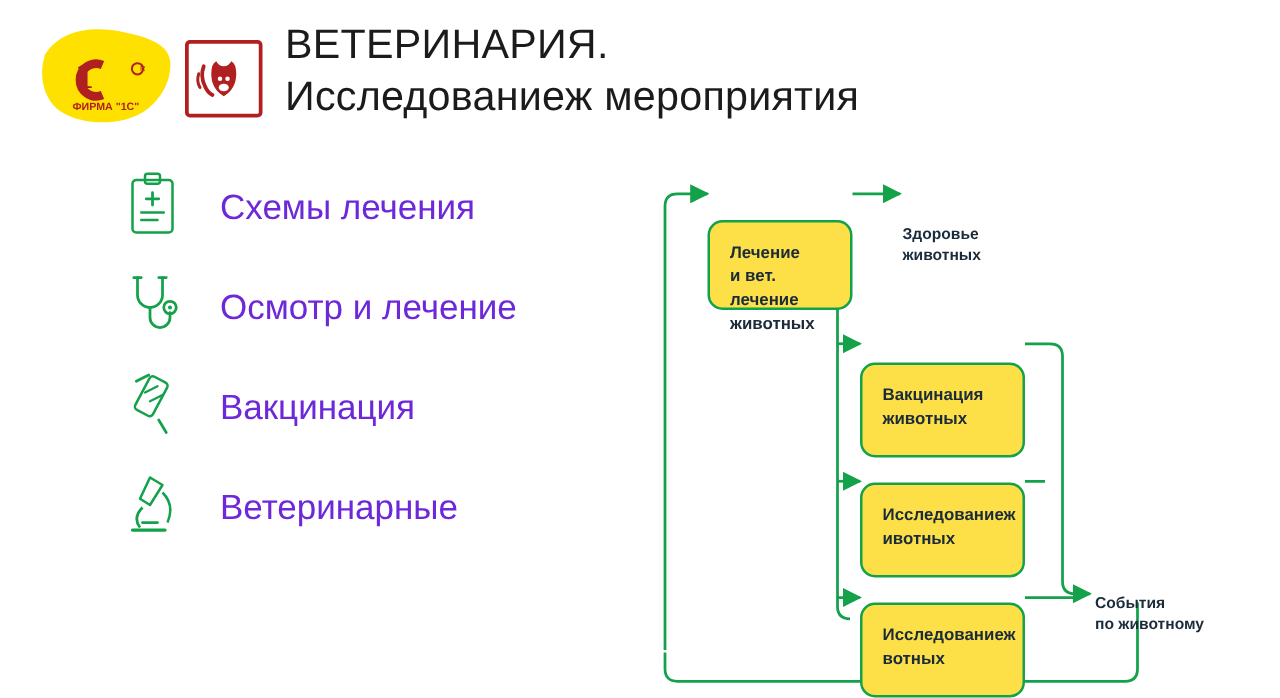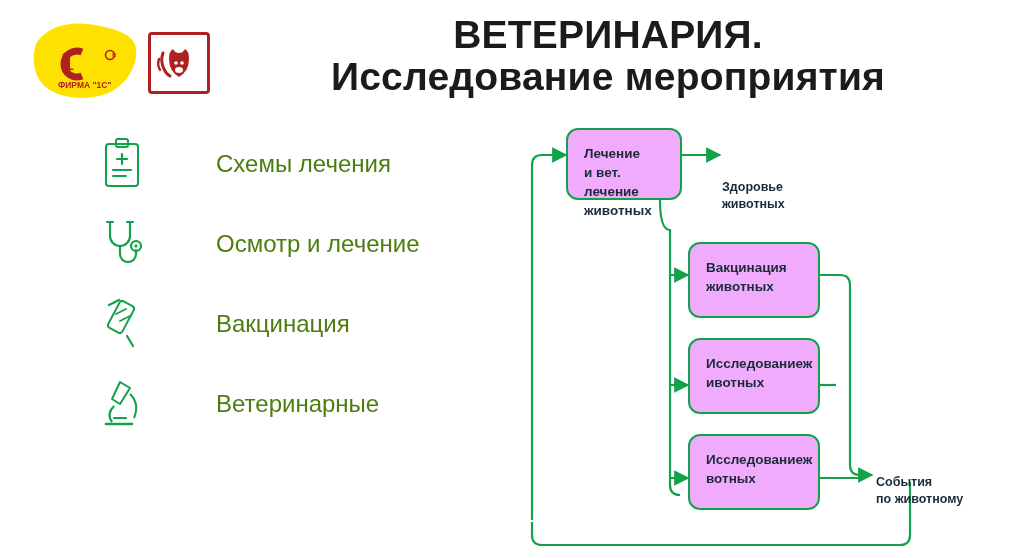--- a/index.html
+++ b/index.html
@@ -49,26 +49,25 @@
     margin: 4px auto 0;
   }
 
   .title-block {
     position: absolute;
     left: 228px;
     top: 14px;
     width: 760px;
   }
   .title-line {
-    font-size: 39px;
+    font-size: 33px;
     line-height: 42px;
     color: #1b1b1b;
-    font-weight: 700;
+    font-weight: 400;
     letter-spacing: 0.2px;
-    text-align: center;
   }
 
   
   .features {
     position: absolute;
     left: 90px;
     top: 132px;
     width: 400px;
   }
   .feature-row {
@@ -80,50 +79,50 @@
     left: 6px;
     top: 4px;
     width: 54px;
     height: 58px;
   }
   .feature-icon svg { display: block; }
   .feature-label {
     position: absolute;
     left: 86px;
     top: 18px;
-    font-size: 24px;
-    color: #4d7c0f;
+    font-size: 28px;
+    color: #6d28d9;
     white-space: nowrap;
-    margin-left: 40px;
   }
 
   
   .diagram {
     position: absolute;
     left: 510px;
     top: 110px;
     width: 500px;
     height: 440px;
   }
   .diagram svg.wires {
     position: absolute;
     left: 0;
     top: 0;
   }
   .node {
     position: absolute;
     box-sizing: border-box;
-    background: #f0abfc;
+    background: #fde047;
     border: 2px solid #13a14a;
     border-radius: 12px;
     padding: 14px 12px 0 16px;
     font-size: 13.5px;
     line-height: 19px;
     font-weight: bold;
     color: #1b2b3a;
+    margin-top: 48px;
   }
   .side-label {
     position: absolute;
     font-size: 12.5px;
     line-height: 17px;
     font-weight: bold;
     color: #1b2b3a;
   }
 </style>
 </head>
@@ -149,21 +148,21 @@
       <path d="M4 20 q-2 6 1 11" fill="none" stroke="#b02020" stroke-width="2.4" stroke-linecap="round"></path>
       <path d="M18 10 q-4 2 -4 10 q0 12 10 18 q10 -6 10 -18 q0 -8 -4 -10 q-2 4 -6 4 q-4 0 -6 -4 z" fill="#b02020"></path>
       <circle cx="21" cy="24" r="1.8" fill="#ffffff"></circle>
       <circle cx="27" cy="24" r="1.8" fill="#ffffff"></circle>
       <ellipse cx="24" cy="31" rx="4" ry="3" fill="#ffffff"></ellipse>
     </svg>
   </div>
 
   <div class="title-block">
     <div class="title-line">ВЕТЕРИНАРИЯ.</div>
-    <div class="title-line">Исследование мероприятия</div>
+    <div class="title-line">Исследованиеж мероприятия</div>
   </div>
 </div>
 
 <div class="features">
 
   <div class="feature-row">
     <span class="feature-icon">
       <svg width="54" height="58" viewBox="0 0 54 58" xmlns="http://www.w3.org/2000/svg">
         <rect x="10" y="8" width="32" height="42" rx="3" fill="none" stroke="#13a14a" stroke-width="2"></rect>
         <rect x="20" y="3" width="12" height="8" rx="2" fill="none" stroke="#13a14a" stroke-width="2"></rect>

